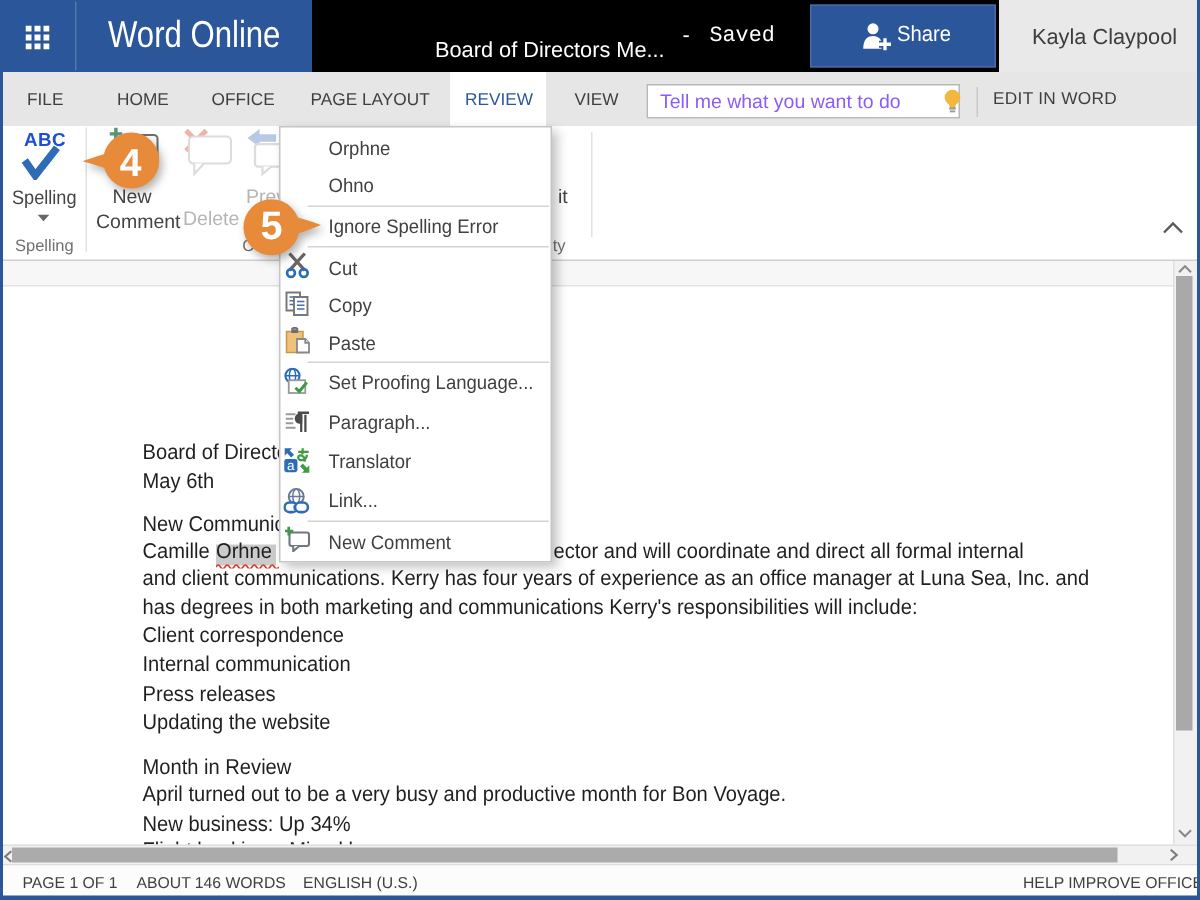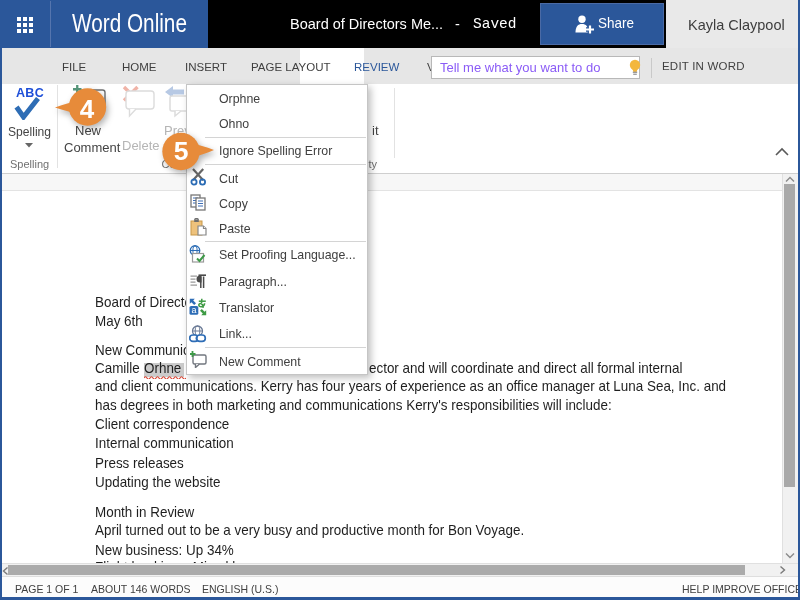--- a/index.html
+++ b/index.html
@@ -1,21 +1,21 @@
 <!DOCTYPE html>
 <html><head>
 <meta charset="utf-8">
 <style>
   * { margin:0; padding:0; box-sizing:border-box; }
   html,body { width:800px; height:600px; overflow:hidden; font-family:"Liberation Sans",sans-serif; }
   body { position:relative; background:#fff; }
   .abs { position:absolute; white-space:nowrap; }
   svg { display:block; }
 </style>
-<style>.tab{font-size:11.5px;color:#3f3f3f;letter-spacing:0;top:61px;margin-left:44px;}</style>
+<style>.tab{font-size:11.5px;color:#3f3f3f;letter-spacing:0;top:61px;}</style>
 </head>
 <body>
 
 <div class="abs" style="left:0;top:0;width:800px;height:48px;background:#2b579a;"></div>
 <div class="abs" style="left:50px;top:1px;width:1px;height:46px;background:#5575ae;"></div>
 
 <div class="abs" style="left:17px;top:17px;width:16px;height:16px;">
   <svg width="16" height="16">
     <g fill="#ffffff">
       <rect x="0" y="0" width="4" height="4"></rect>
@@ -26,21 +26,21 @@
         <rect x="12" y="6" width="4" height="4"></rect>
       <rect x="0" y="12" width="4" height="4"></rect>
         <rect x="6" y="12" width="4" height="4"></rect>
         <rect x="12" y="12" width="4" height="4"></rect>
     </g>
   </svg>
 </div>
 <div class="abs" id="wordonline" style="left:72px;top:9px;font-size:25px;color:#ffffff;font-weight:400;transform:scaleX(0.83);transform-origin:0 0;letter-spacing:0;">Word Online</div>
 
 <div class="abs" style="left:208px;top:0;width:458px;height:48px;background:#000000;"></div>
-<div class="abs" style="left:290px;top:16px;font-size:14.5px;color:#ffffff;">Board of Directors Me...</div>
+<div class="abs" style="left:290px;top:26px;font-size:14.5px;color:#ffffff;">Board of Directors Me...</div>
 <div class="abs" style="left:455px;top:16px;font-size:14.5px;color:#ffffff;">-</div>
 <div class="abs" style="left:473px;top:16px;font-size:14.5px;color:#ffffff;font-family:Liberation Mono, monospace;">Saved</div>
 
 <div class="abs" style="left:540px;top:3px;width:124px;height:42px;background:#2b579a;border:1px solid #4a6aa5;"></div>
 <div class="abs" style="left:573px;top:13px;">
   <svg width="24" height="24" viewBox="0 0 24 24">
     <circle cx="9" cy="6.2" r="3.7" fill="#fff"></circle>
     <path d="M2.5 19.5 C2.5 13.5 5 11 9 11 C13 11 15.5 13.5 15.5 19.5 Z" fill="#fff"></path>
     <path d="M17 12.5 L17 20.5 M13 16.5 L21 16.5" stroke="#2b579a" stroke-width="4.6"></path>
     <path d="M17 12.5 L17 20.5 M13 16.5 L21 16.5" stroke="#fff" stroke-width="2.2"></path>
@@ -48,21 +48,21 @@
 </div>
 <div class="abs" style="left:598px;top:15px;font-size:14.5px;color:#ffffff;transform:scaleX(0.93);transform-origin:0 0;">Share</div>
 
 <div class="abs" style="left:666px;top:0;width:134px;height:48px;background:#e9e9e9;"></div>
 <div class="abs" id="kayla" style="left:688px;top:16.5px;font-size:14.5px;color:#3d3d3d;">Kayla Claypool</div>
 
 <div class="abs" style="left:0;top:48px;width:800px;height:36px;background:#e6e6e6;"></div>
 <div class="abs" style="left:300px;top:48px;width:64px;height:36px;background:#ffffff;"></div>
 <div class="abs tab" style="left:18px;">FILE</div>
 <div class="abs tab" style="left:78px;">HOME</div>
-<div class="abs tab" style="left:141px;">INSERT</div>
+<div class="abs tab" style="left:141px;">OFFICE</div>
 <div class="abs tab" style="left:207px;">PAGE LAYOUT</div>
 <div class="abs tab" style="left:310px;color:#2b579a;">REVIEW</div>
 <div class="abs tab" style="left:383px;">VIEW</div>
 
 <div class="abs" style="left:431px;top:56px;width:209px;height:23px;background:#fff;border:1px solid #b8b8b8;"></div>
 <div class="abs" style="left:440px;top:60px;font-size:13px;color:#8b5cf6;">Tell me what you want to do</div>
 <div class="abs" style="left:627px;top:58px;">
   <svg width="16" height="19" viewBox="0 0 16 19">
     <circle cx="8" cy="7" r="5.2" fill="#f3b73d"></circle>
     <path d="M5.5 11 L10.5 11 L9.5 14.5 L6.5 14.5 Z" fill="#f3b73d"></path>

